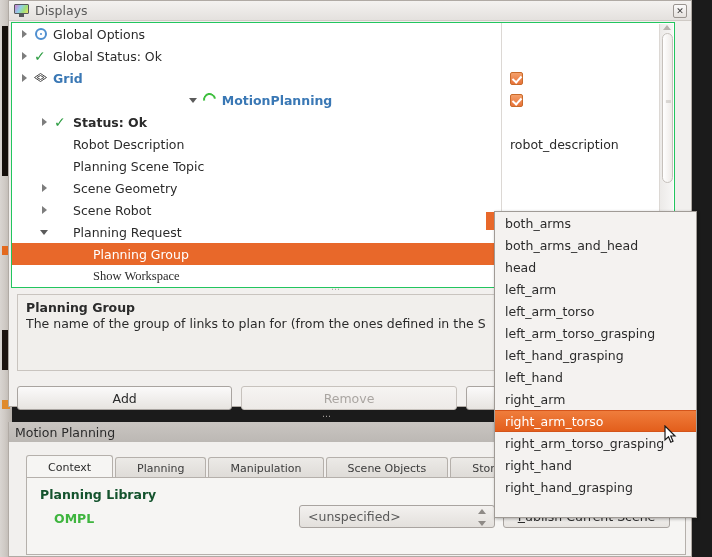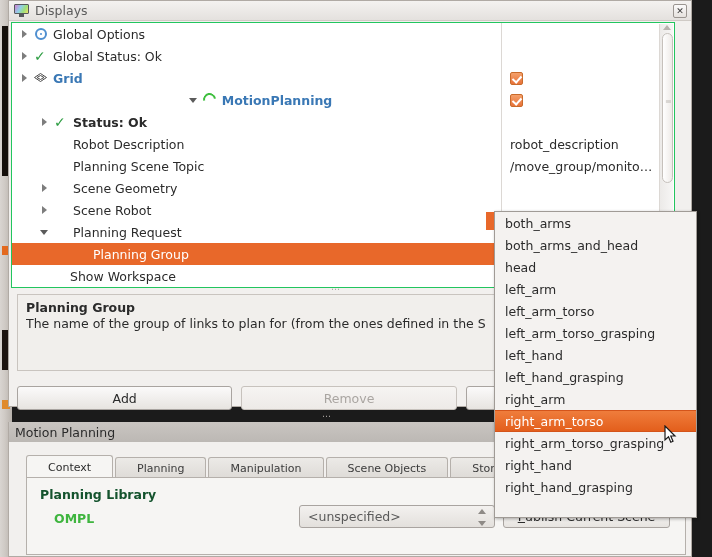--- a/index.html
+++ b/index.html
@@ -358,42 +358,39 @@
           <div class="trow" style="padding-left: 28px;">
             <span class="arrow open"></span>
             <span class="tico"></span>
             <span class="lbl">Planning Request</span>
           </div>
           <div class="trow sel" style="padding-left: 48px;">
             <span class="arrow"></span>
             <span class="tico"></span>
             <span class="lbl">Planning Group</span>
           </div>
-          <div class="trow" style="padding-left: 25px;">
+          <div class="trow" style="padding-left: 48px; font-family: Liberation Serif, serif;">
             <span class="arrow"></span>
             <span class="tico"></span>
             <span class="lbl">Show Workspace</span>
           </div>
           <div class="trow" style="padding-left: 48px;"></div>
         </div>
       <div class="tree-right">
           <div class="rrow"></div>
           <div class="rrow"></div>
           <div class="rrow">
             <span class="chk"></span>
           </div>
           <div class="rrow">
             <span class="chk"></span>
           </div>
           <div class="rrow"></div>
           <div class="rrow">
             <span>robot_description</span>
-          </div>
-          <div class="rrow">
-            <span>/move_group/monito…</span>
           </div>
           <div class="rrow"></div>
           <div class="rrow"></div>
           <div class="rrow"></div>
           <div class="rrow"></div>
           <div class="rrow"></div>
           <div class="rrow"></div>
         </div>
       <div class="vscroll">
         <div class="sc-up"></div>
@@ -472,24 +469,24 @@
       <div class="dd-item">
         <span>left_arm</span>
       </div>
       <div class="dd-item">
         <span>left_arm_torso</span>
       </div>
       <div class="dd-item">
         <span>left_arm_torso_grasping</span>
       </div>
       <div class="dd-item">
+        <span>left_hand_grasping</span>
+      </div>
+      <div class="dd-item">
         <span>left_hand</span>
-      </div>
-      <div class="dd-item">
-        <span>left_hand_grasping</span>
       </div>
       <div class="dd-item">
         <span>right_arm</span>
       </div>
       <div class="dd-item sel">
         <span>right_arm_torso</span>
       </div>
       <div class="dd-item">
         <span>right_arm_torso_grasping</span>
       </div>

